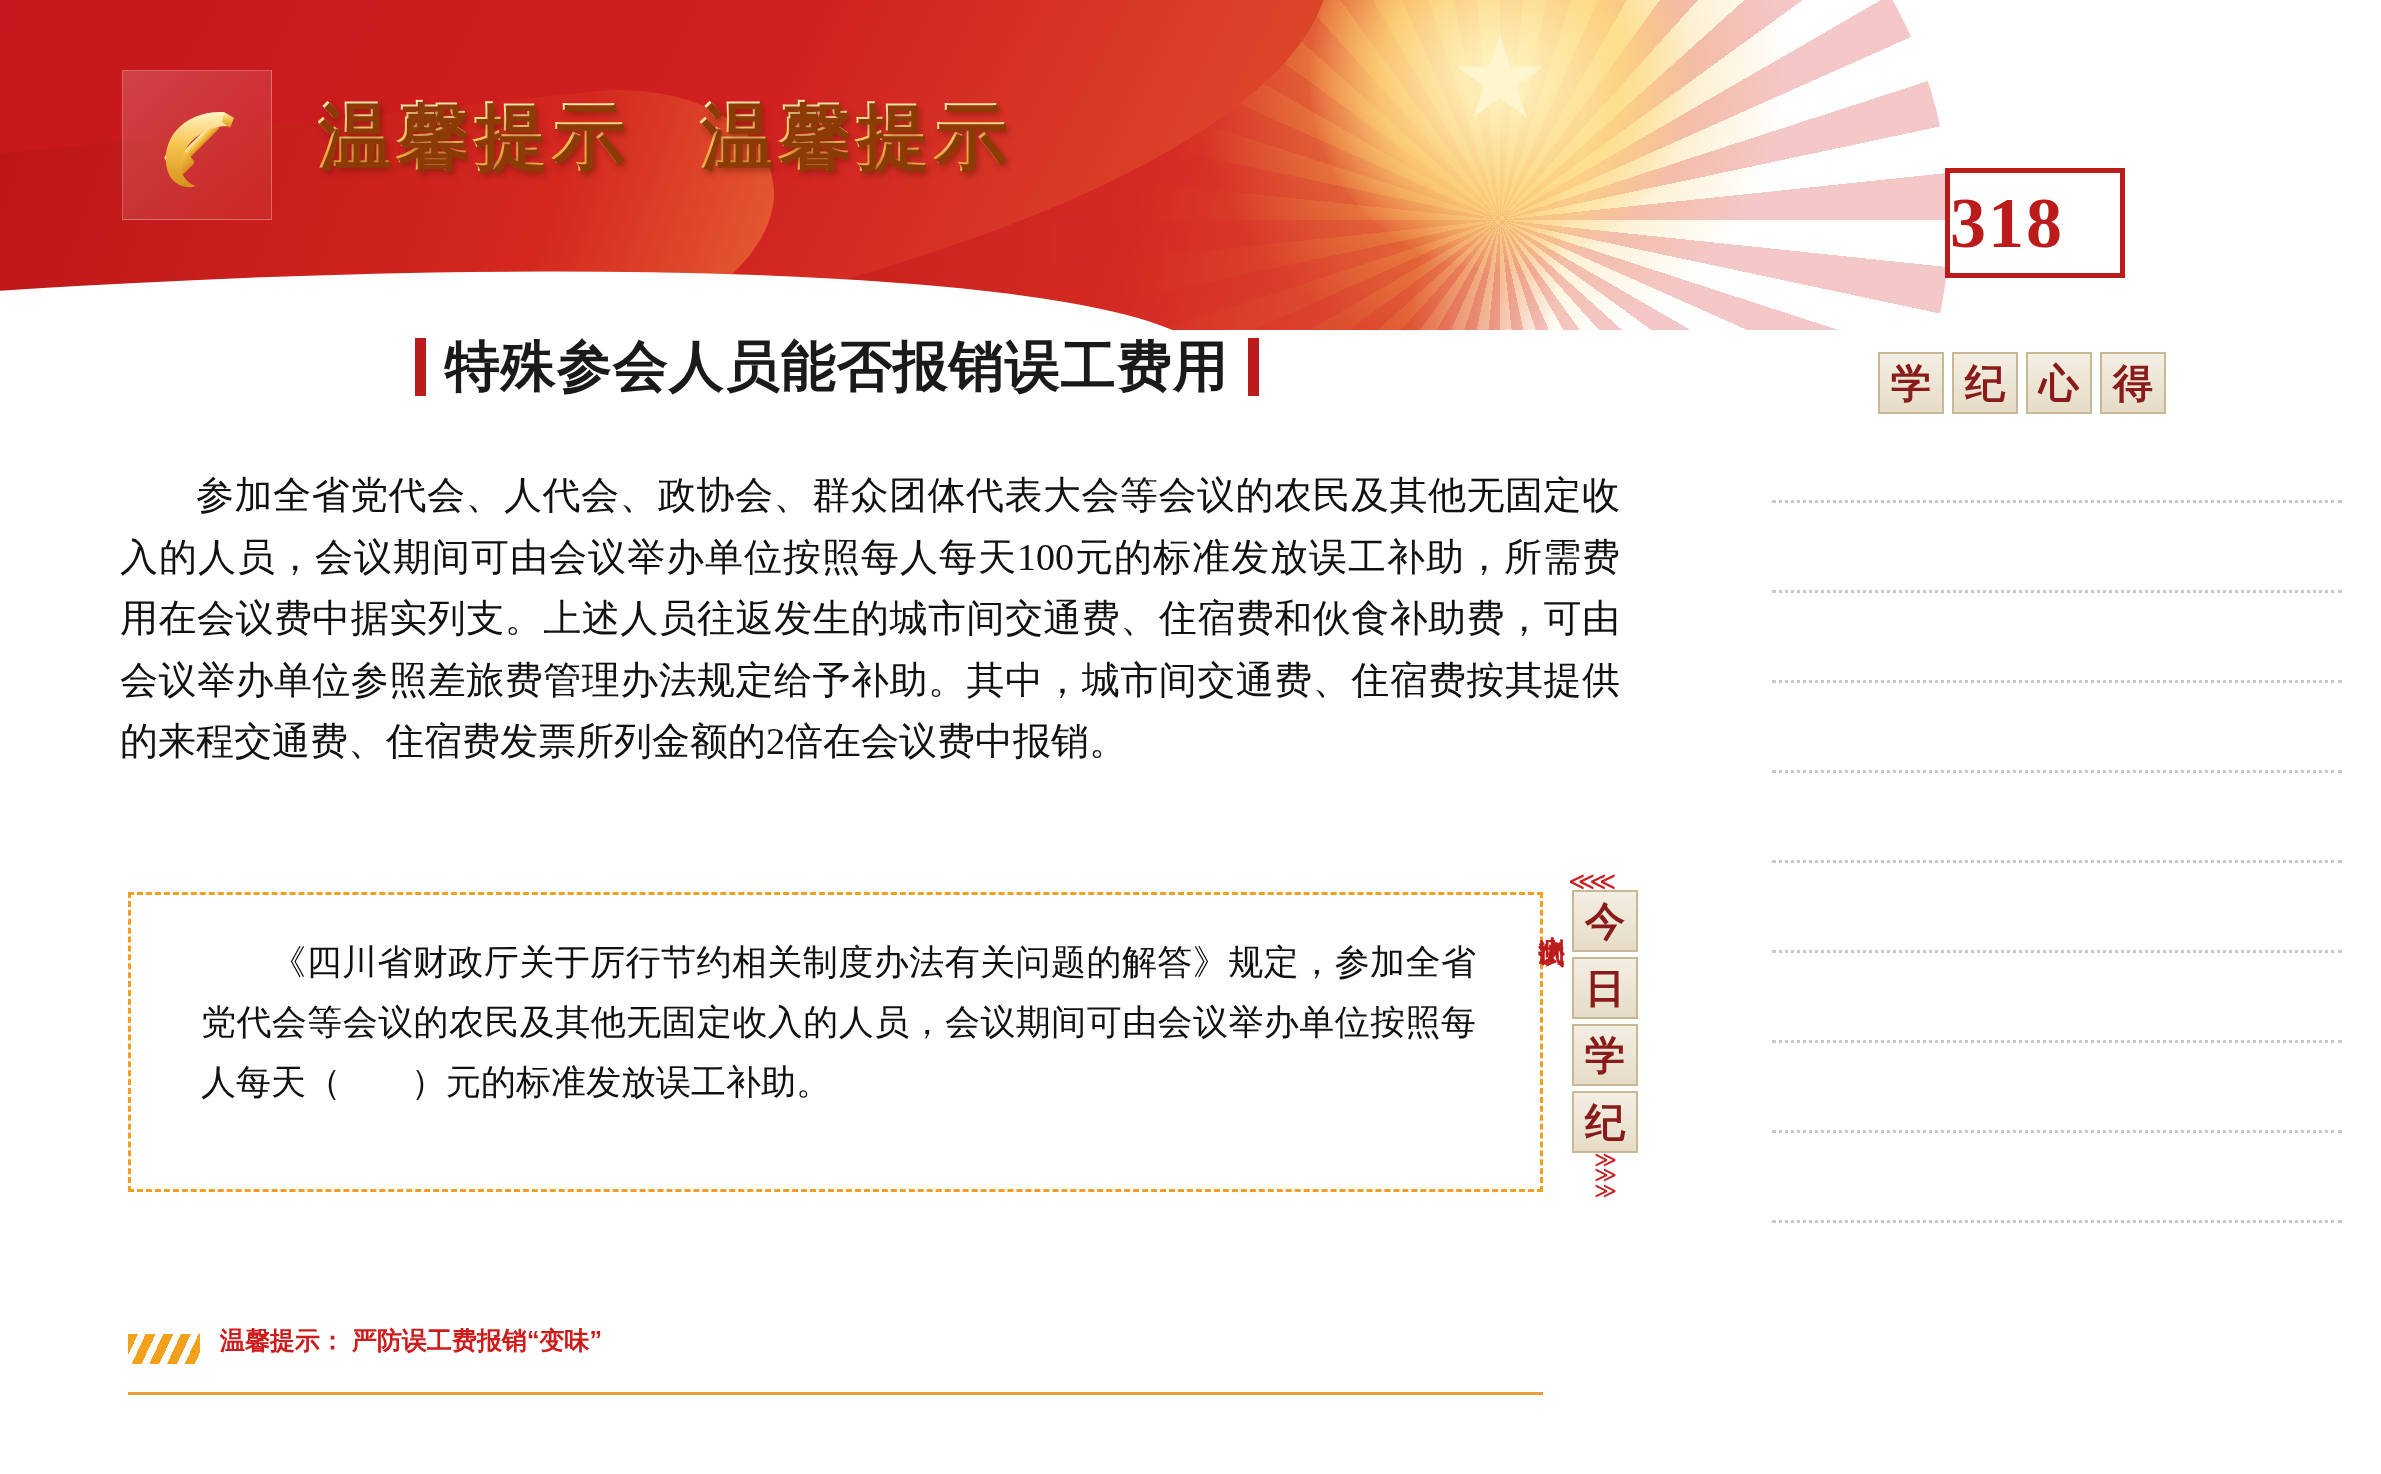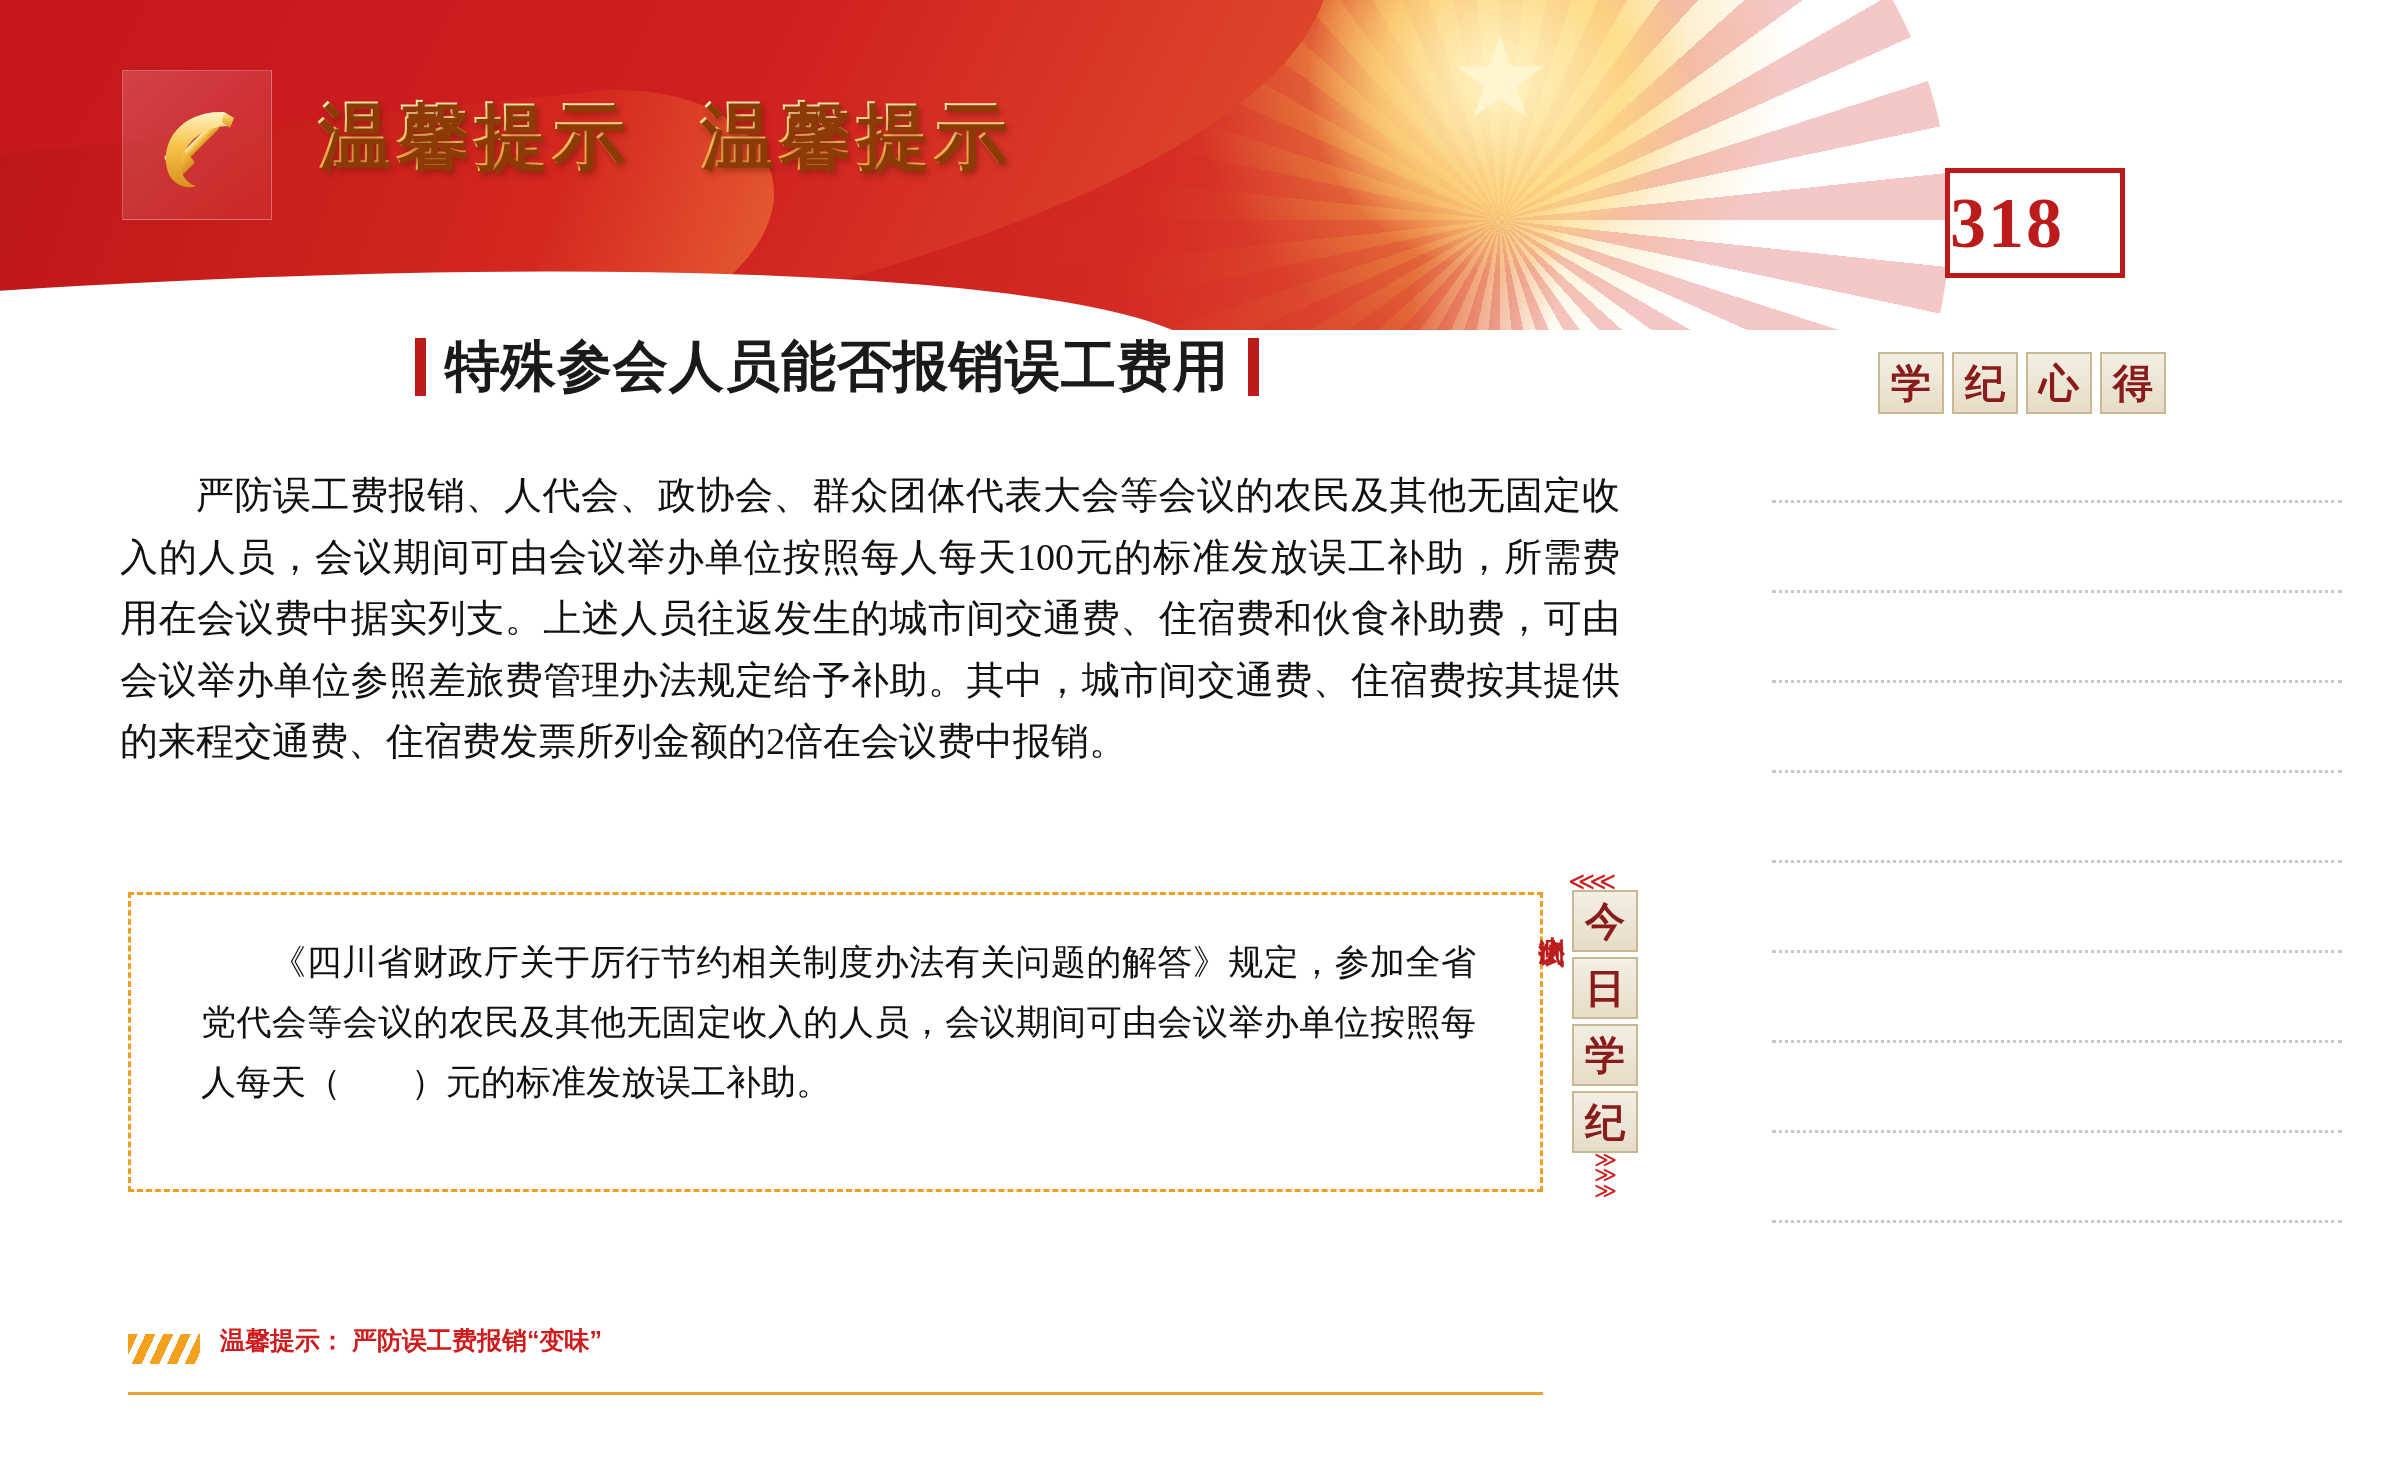--- a/index.html
+++ b/index.html
@@ -425,21 +425,21 @@
   </div>
 
   <div id="article">
 
     <div id="title-row">
       <div class="title-bar"></div>
       <div id="doc-title">特殊参会人员能否报销误工费用</div>
       <div class="title-bar"></div>
     </div>
 
-    <div id="body-text">严防误工费报销、人代会、政协会、群众团体代表大会等会议的农民及其他无固定收入的人员，会议期间可由会议举办单位按照每人每天100元的标准发放误工补助，所需费用在会议费中据实列支。上述人员往返发生的城市间交通费、住宿费和伙食补助费，可由会议举办单位参照差旅费管理办法规定给予补助。其中，城市间交通费、住宿费按其提供的来程交通费、住宿费发票所列金额的2倍在会议费中报销。</div>
+    <div id="body-text">参加全省党代会、人代会、政协会、群众团体代表大会等会议的农民及其他无固定收入的人员，会议期间可由会议举办单位按照每人每天100元的标准发放误工补助，所需费用在会议费中据实列支。上述人员往返发生的城市间交通费、住宿费和伙食补助费，可由会议举办单位参照差旅费管理办法规定给予补助。其中，城市间交通费、住宿费按其提供的来程交通费、住宿费发票所列金额的2倍在会议费中报销。</div>
 
     <div id="quiz-box">
       <div id="quiz-text">《四川省财政厅关于厉行节约相关制度办法有关问题的解答》规定，参加全省党代会等会议的农民及其他无固定收入的人员，会议期间可由会议举办单位按照每人每天（　　）元的标准发放误工补助。</div>
     </div>
 
     <div id="tip-row">
       <div id="tip-marks"></div>
       <div id="tip-label">温馨提示： 严防误工费报销“变味”</div>
       <div id="tip-underline"></div>
     </div>

